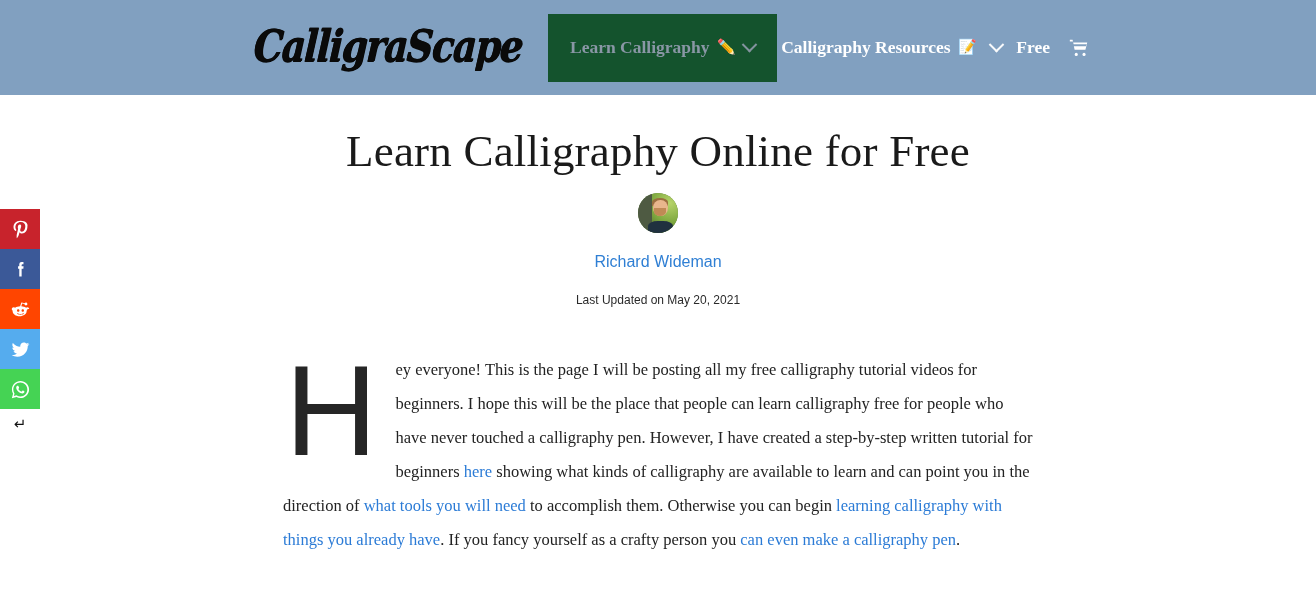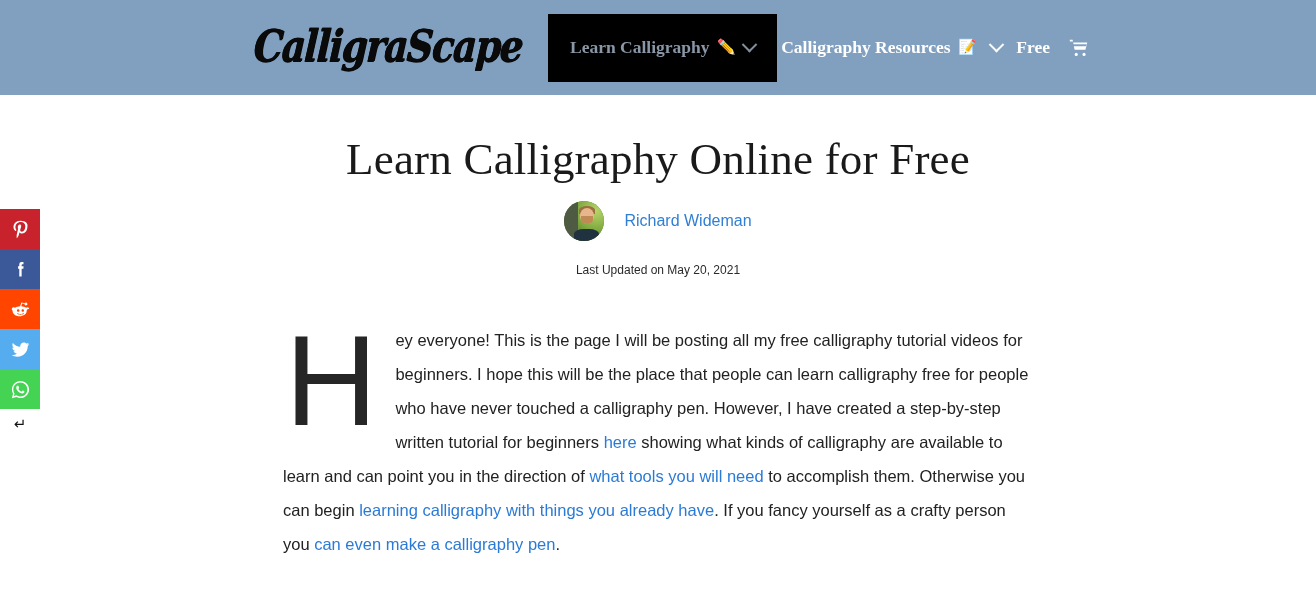--- a/index.html
+++ b/index.html
@@ -60,21 +60,21 @@
     gap: 8px;
     padding: 0 16px;
     cursor: pointer;
     color: #ffffff;
     font-family: "Liberation Serif", serif;
     font-size: 17.5px;
     font-weight: 700;
     white-space: nowrap;
   }
   .nav-item.active {
-    background: #000000;
+    background: #14532d;
     color: #8a97a6;
     height: 68px;
     align-self: center;
     padding: 0 22px;
     justify-content: center;
   }
   .nav-item.nav-plain { padding: 0 4px; }
 
   .nav-emoji {
     font-family: "DejaVu Sans", sans-serif;
@@ -136,40 +136,41 @@
     cursor: pointer;
     color: #111;
     font-size: 15px;
     font-family: "DejaVu Sans", sans-serif;
     line-height: 1;
   }
 
   
   .article {
     width: 750px;
-    margin: 16px auto;
+    margin: 8px auto;
     padding-top: 22px;
   }
 
   .post-title {
     font-family: "Liberation Serif", serif;
     font-size: 45px;
     font-weight: 400;
     color: #1a1a1a;
     text-align: center;
     line-height: 1.16;
     letter-spacing: 0.2px;
   }
 
   .byline {
     display: flex;
     align-items: center;
     justify-content: center;
     gap: 20px;
     margin-top: 16px;
+    flex-direction: column;
   }
 
   .avatar {
     width: 40px;
     height: 40px;
     border-radius: 50%;
     overflow: hidden;
     flex: 0 0 40px;
     background: #5a7a3a;
     position: relative;
@@ -197,21 +198,21 @@
     color: #2a2a2a;
   }
 
   .post-body {
     margin-top: 46px;
     font-size: 16.5px;
     line-height: 34px;
     color: #222222;
     text-align: left;
   }
-  .post-body p { margin: 0; }
+  .post-body p { margin: 0; font-family: Liberation Serif, serif; }
 
   .dropcap {
     float: left;
     font-family: "Liberation Sans", sans-serif;
     font-size: 128px;
     line-height: 0.82;
     font-weight: 400;
     color: #262626;
     margin: 6px 20px 0 2px;
     letter-spacing: -2px;

